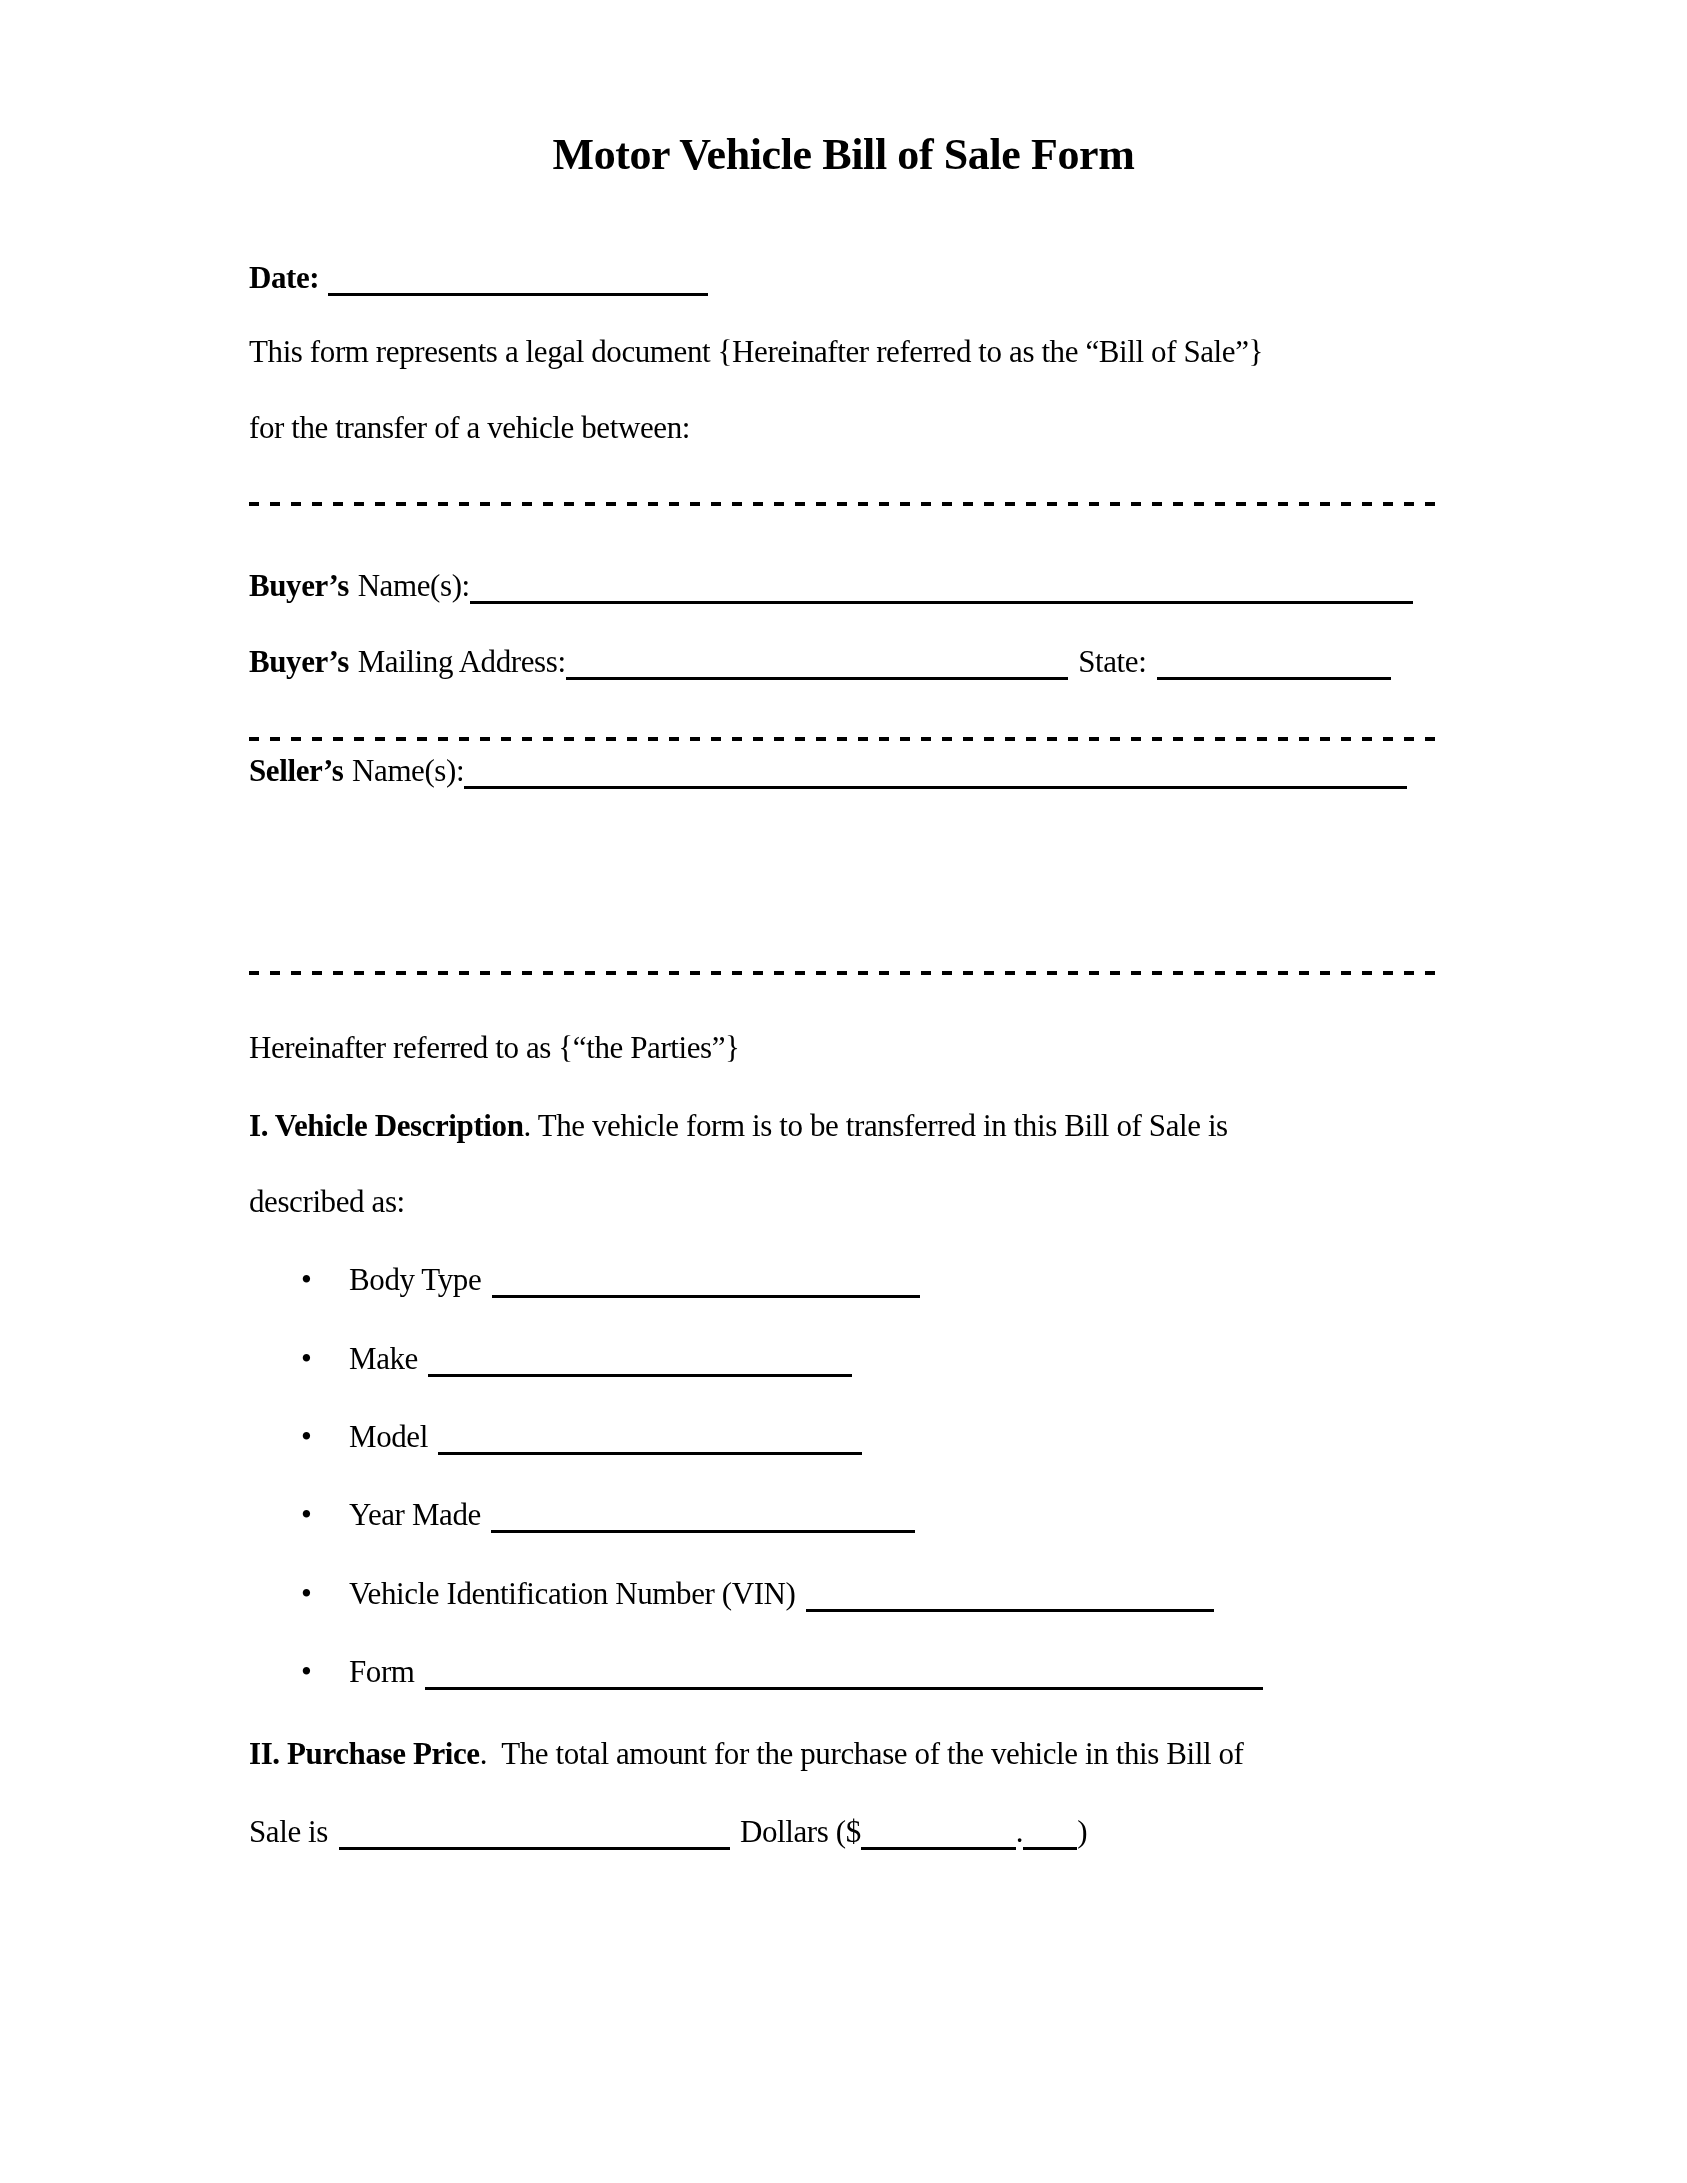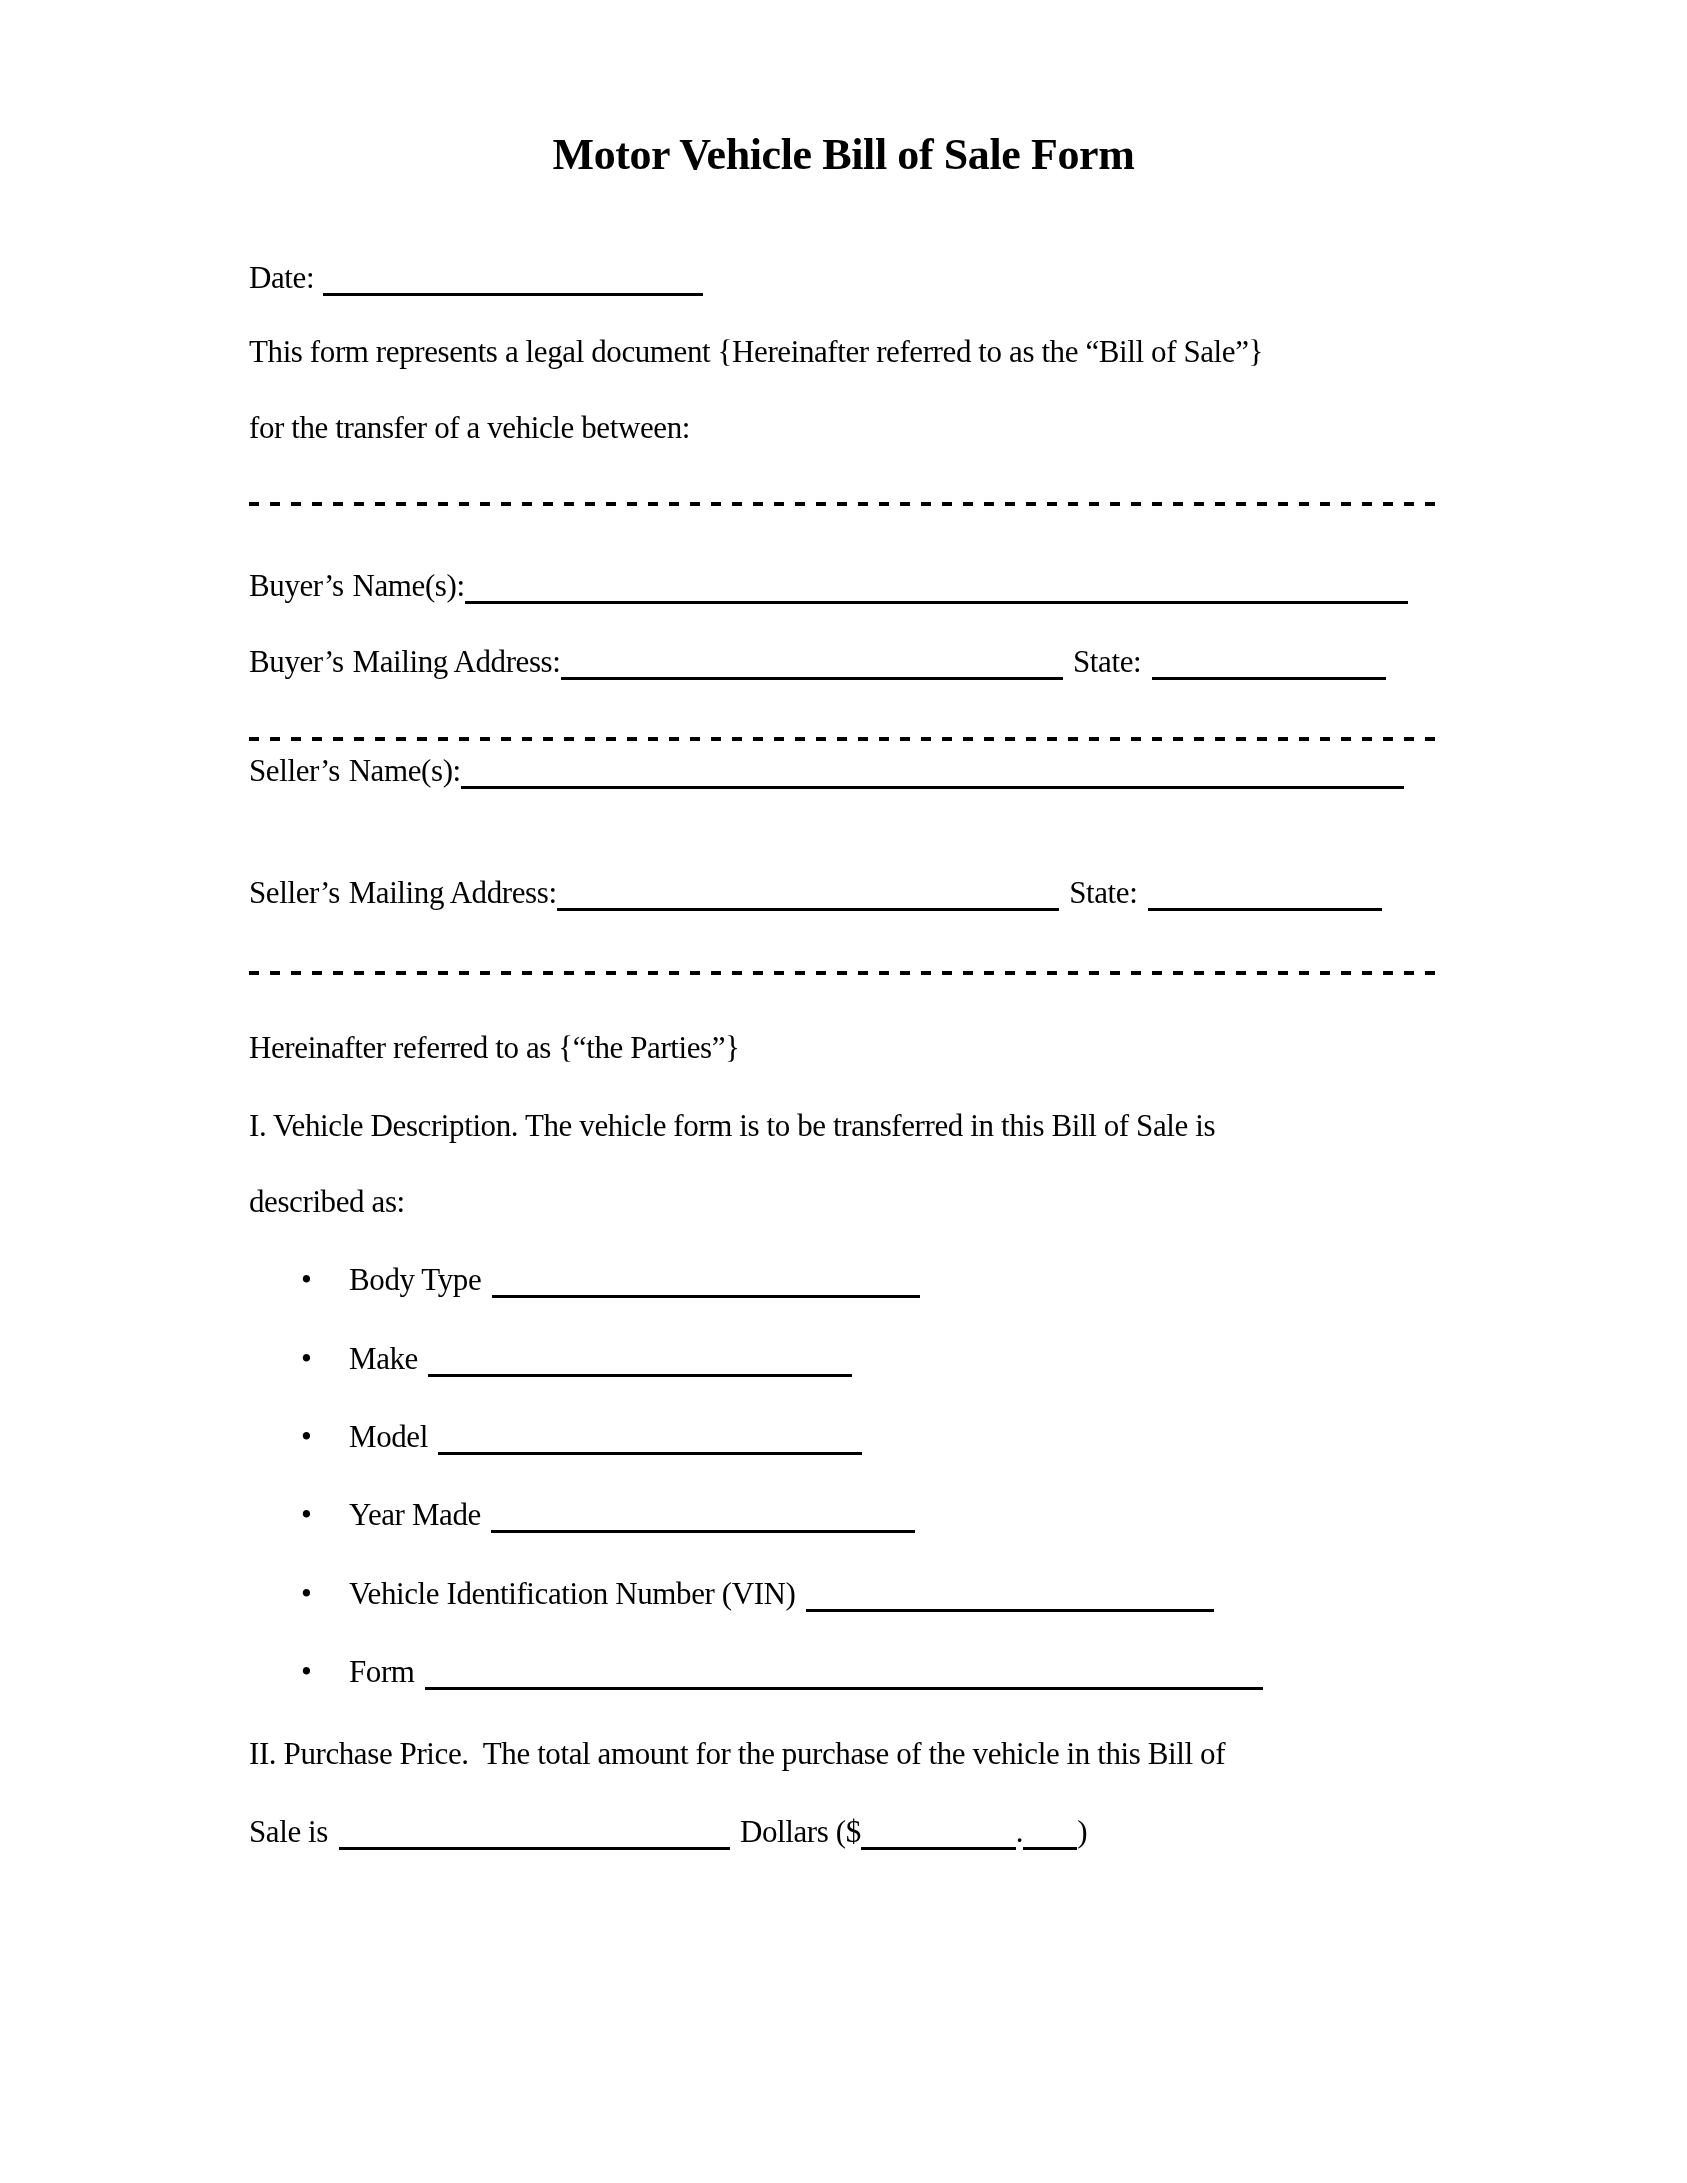--- a/index.html
+++ b/index.html
@@ -24,21 +24,21 @@
     font-size: 44px;
     font-weight: bold;
     letter-spacing: -0.4px;
   }
   .line {
     position: absolute;
     left: 249px;
     width: 1192px;
     white-space: nowrap;
   }
-  .b { font-weight: normal; }
+  .b { font-weight: bold; }
   .mr { margin-right: 8.7px; }
   .blank {
     display: inline-block;
     height: 0;
     border-bottom: 3.5px solid #000;
     vertical-align: -7.9px;
   }
   .dash {
     position: absolute;
     left: 249px;
@@ -72,23 +72,20 @@
   </div>
   <div class="line" style="top:643px">
     <span class="b mr">Buyer’s</span><span>Mailing Address:</span><span class="blank" style="width:502px"></span><span class="gapL">State:</span><span class="blank gapL" style="width:234px"></span>
   </div>
 
   <div class="dash" style="top:737px"></div>
 
   <div class="line" style="top:752px">
     <span class="b mr">Seller’s</span><span>Name(s):</span><span class="blank" style="width:943px"></span>
   </div>
-  <div class="line" style="top:874px">
-    <span class="b mr">Seller’s</span><span>Mailing Address:</span><span class="blank" style="width:502px"></span><span class="gapL">State:</span><span class="blank gapL" style="width:234px"></span>
-  </div>
 
   <div class="dash" style="top:971px"></div>
 
   <div class="line" style="top:1029px">Hereinafter referred to as {“the Parties”}</div>
 
   <div class="line" style="top:1107px">
     <span class="b">I. Vehicle Description</span><span>. The vehicle form is to be transferred in this Bill of Sale is</span>
   </div>
   <div class="line" style="top:1183px">described as:</div>
 

